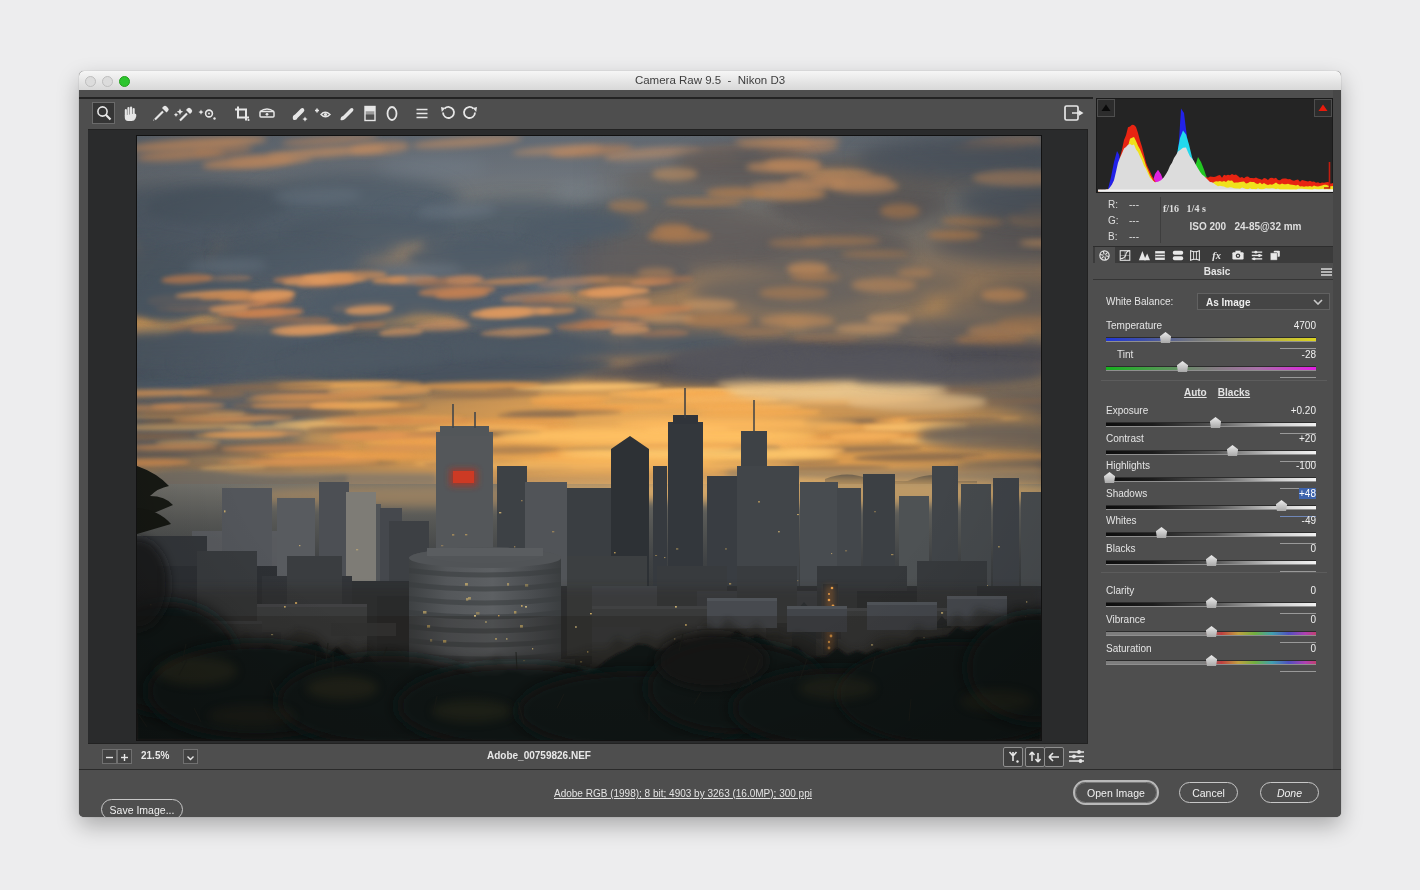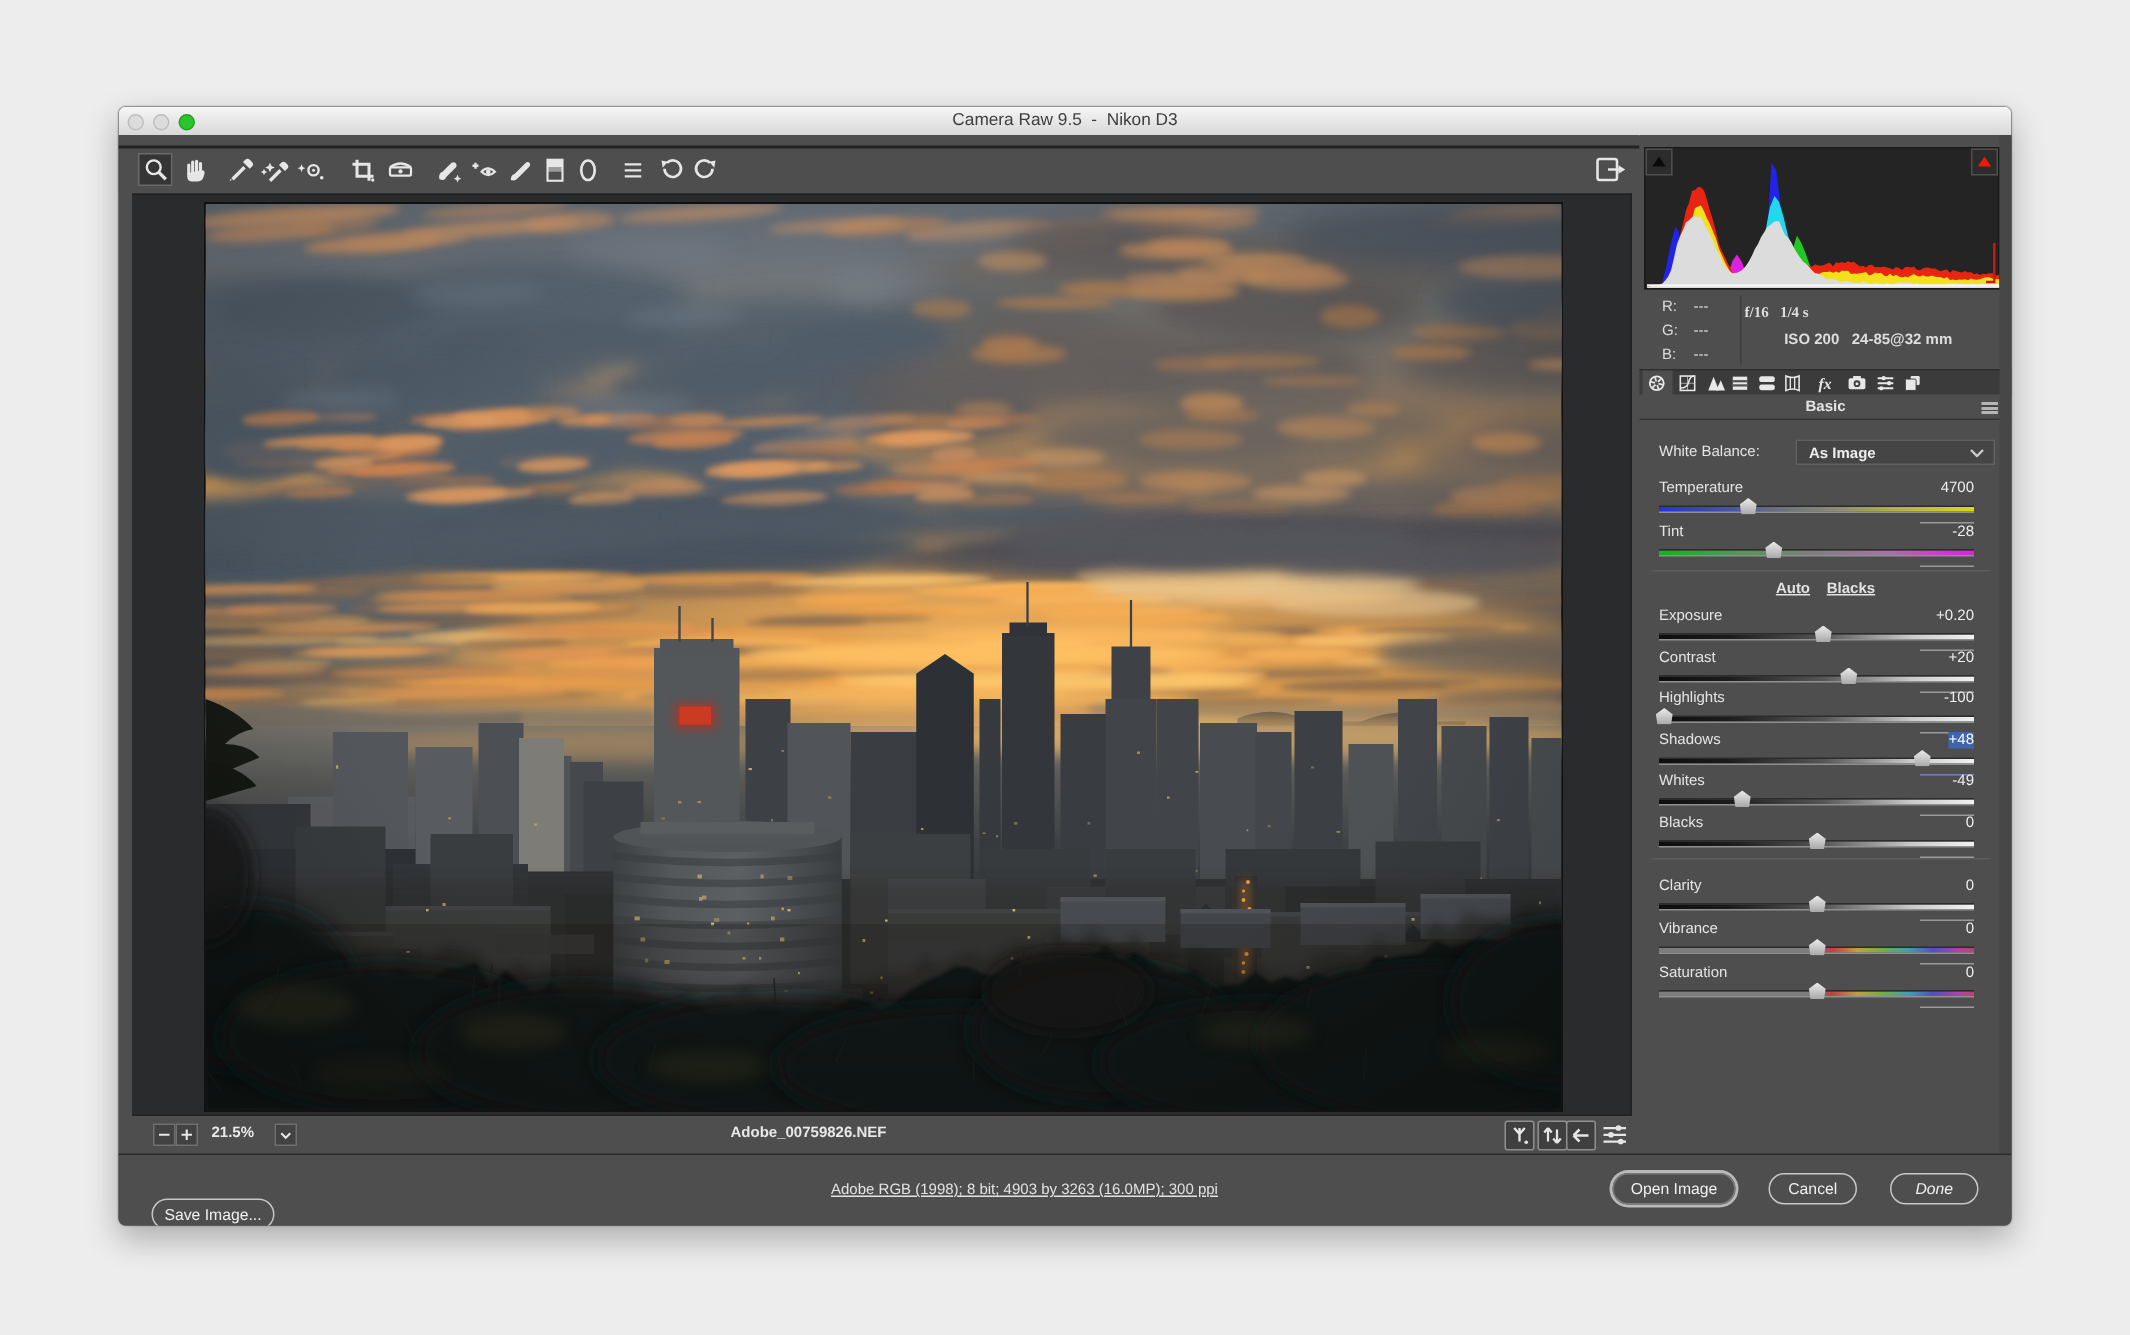--- a/index.html
+++ b/index.html
@@ -1067,21 +1067,21 @@
           <path d="M1 1 L5 5 L9 1" stroke="#c9c9c9" stroke-width="1.6" fill="none"></path>
         </svg>
 </div>
 <div class="abs" style="left:0;top:230px;width:248px;height:28px;">
 <div class="abs slabel" style="left:13px;top:0;">Temperature</div>
 <div class="abs sval" style="left:187px;top:0;width:36px;border-bottom:1px solid #999999;">4700</div>
 <div class="abs strack" style="left:13px;top:17px;width:210px;background:linear-gradient(90deg,#2136d8,#3e4fa8 18%,#73767c 42%,#8a8a74 55%,#b3af47 75%,#ddd51f);"></div>
 <div class="abs sthumb" style="left:66px;top:12px;"></div>
 </div>
 <div class="abs" style="left:0;top:259px;width:248px;height:28px;">
-<div class="abs slabel" style="left:13px;top:0;">Tint</div>
+<div class="abs slabel" style="left:24px;top:0;">Tint</div>
 <div class="abs sval" style="left:187px;top:0;width:36px;border-bottom:1px solid #999999;">-28</div>
 <div class="abs strack" style="left:13px;top:17px;width:210px;background:linear-gradient(90deg,#16b21e,#4f9a50 25%,#7e7f7c 48%,#a871a8 72%,#e21ee2);"></div>
 <div class="abs sthumb" style="left:83px;top:12px;"></div>
 </div>
 <div class="abs" style="left:8px;top:290px;width:226px;height:1px;background:#5c5c5c;"></div>
 <div class="abs" style="left:0;top:297px;width:248px;text-align:center;font-size:10px;font-weight:bold;color:#e2e2e2;">
 <span style="text-decoration:underline;">Auto</span>&nbsp;&nbsp;&nbsp;&nbsp;<span style="text-decoration:underline;">Blacks</span>
 </div>
 <div class="abs" style="left:0;top:315px;width:248px;height:28px;">
 <div class="abs slabel" style="left:13px;top:0;">Exposure</div>

